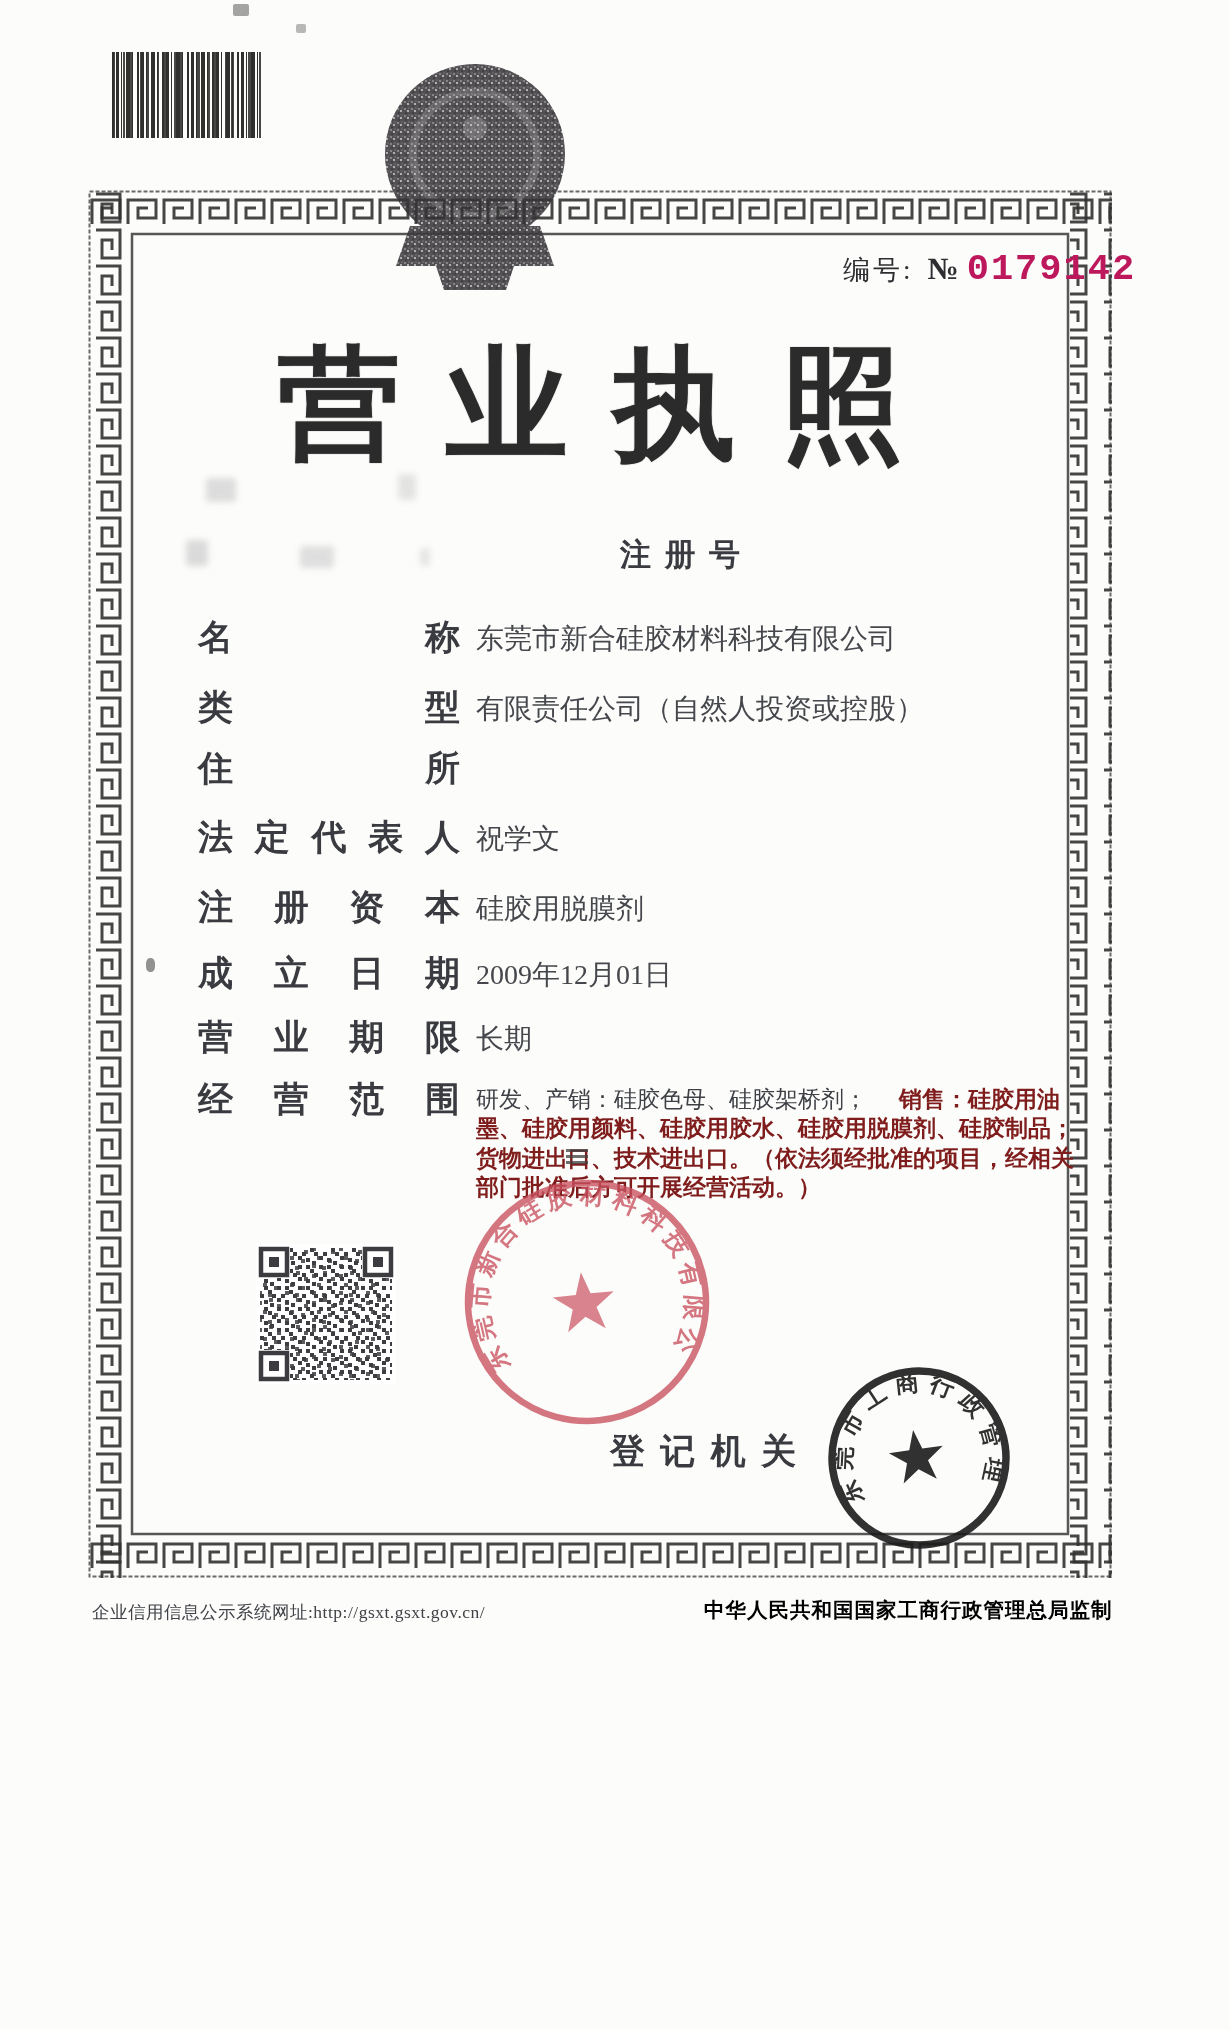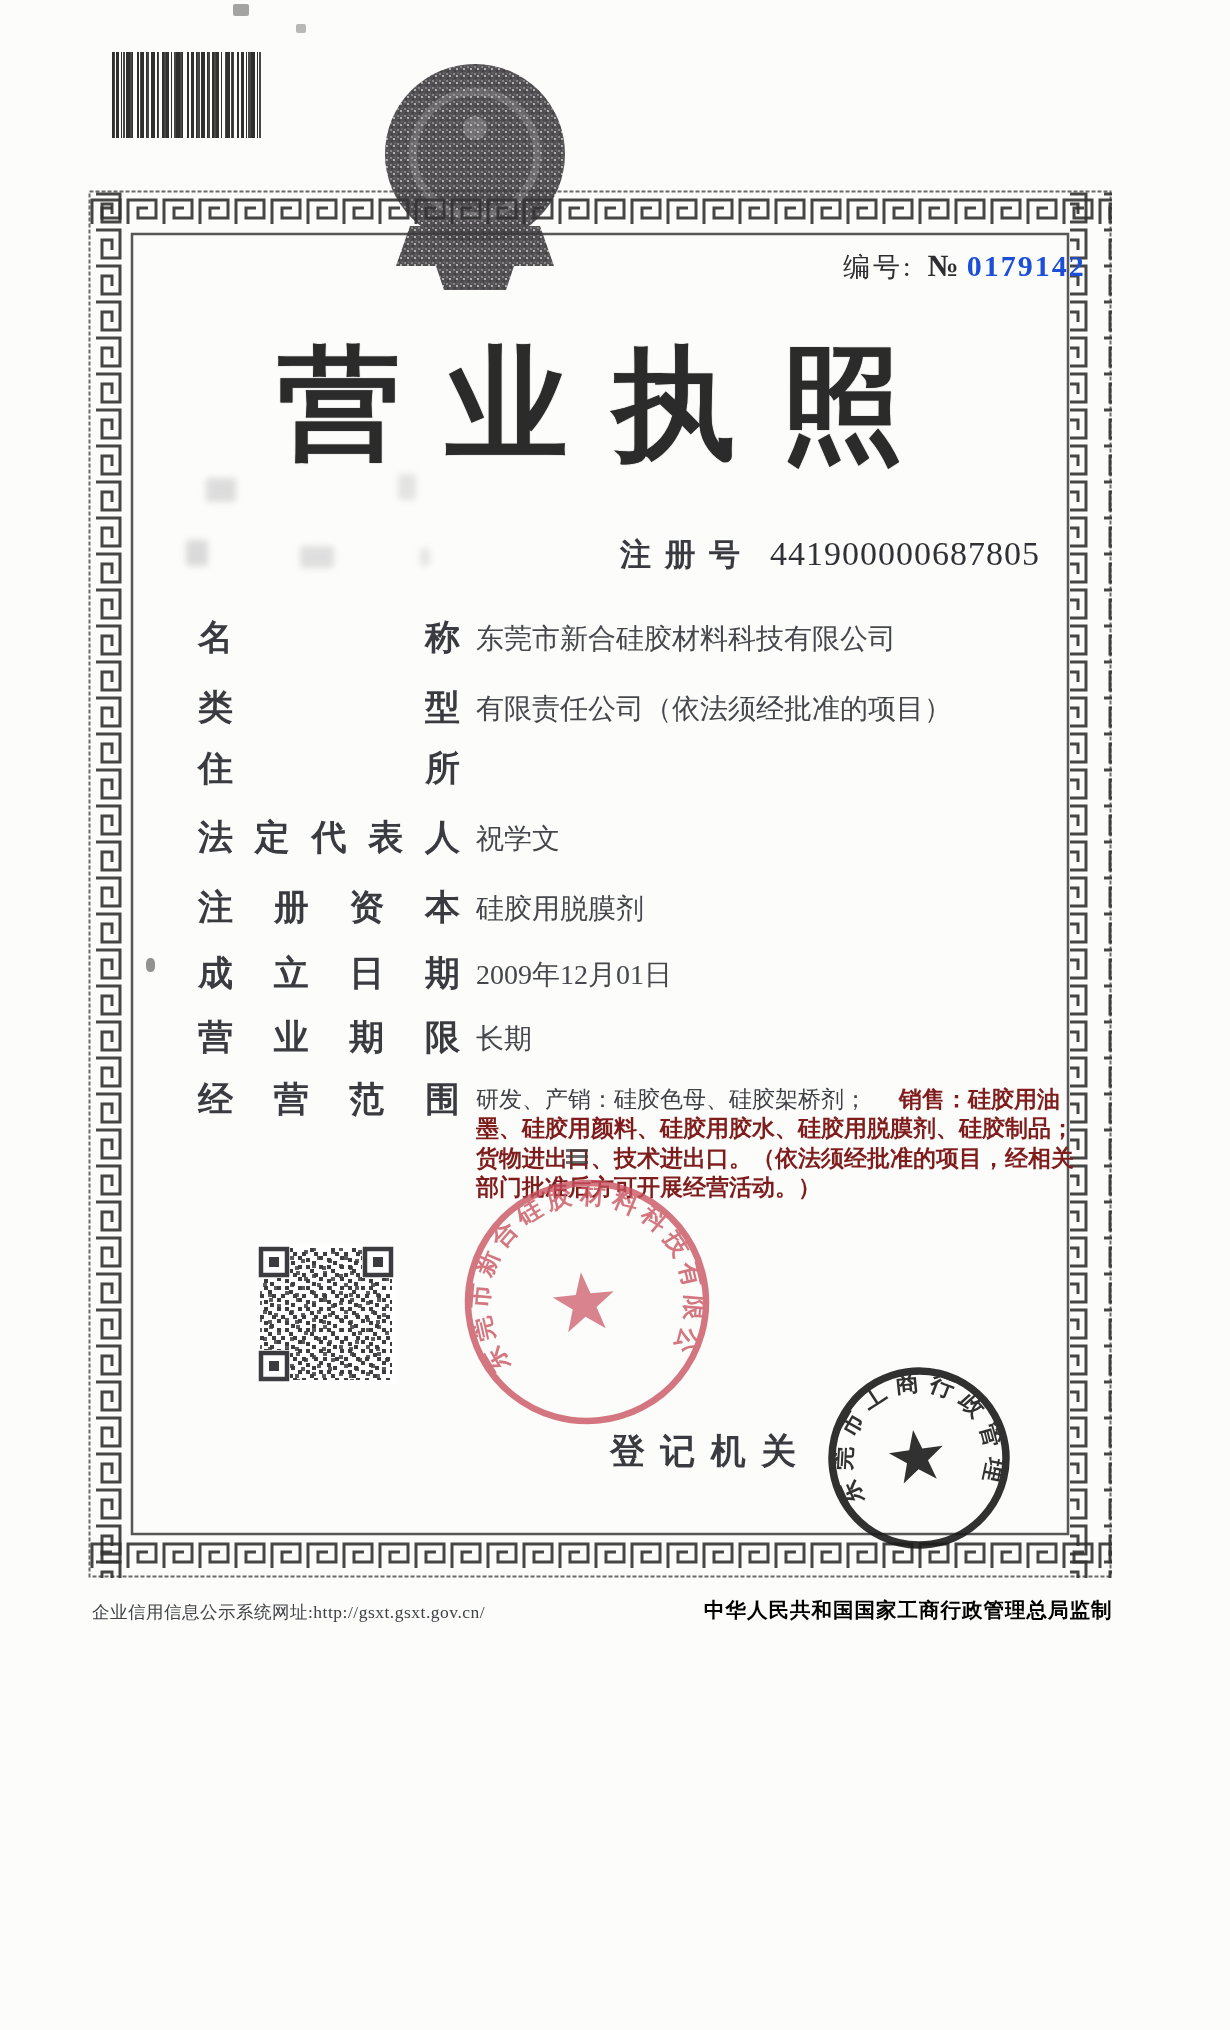--- a/index.html
+++ b/index.html
@@ -23,21 +23,21 @@
         #141414 20px 21px,rgba(0,0,0,0) 21px 25px),
       repeating-linear-gradient(90deg,
         rgba(10,10,10,.85) 0 3px,rgba(0,0,0,0) 3px 11px,
         rgba(10,10,10,.85) 11px 13px,rgba(0,0,0,0) 13px 17px);
   }
 
   
   .serial{left:843px;top:248px;white-space:nowrap;color:#2e2e32;}
   .serial .lbl{font-size:27px;letter-spacing:3px;}
   .serial .sym{font-size:31px;font-weight:700;margin:0 8px 0 14px;}
-  .serial .num{font-family:Liberation Serif, serif;font-size:30px;font-weight:600;letter-spacing:2px;color:#1d4ed8;}
+  .serial .num{font-family:Liberation Mono, monospace;font-size:37px;font-weight:600;letter-spacing:2px;color:#be185d;}
 
   
   .title{
     left:278px;top:344px;width:625px;display:flex;justify-content:space-between;
     font-size:122px;line-height:1;font-weight:700;color:#2b2b2b;
     text-shadow:0 0 1px #555;
   }
 
   
   .regrow{left:620px;top:534px;display:flex;align-items:baseline;}
@@ -130,36 +130,35 @@
   <div class="abs ghost" style="left:300px;top:546px;width:34px;height:22px;opacity:.26"></div>
   <div class="abs ghost" style="left:420px;top:548px;width:10px;height:18px;opacity:.2"></div>
   <div class="abs speck" style="left:146px;top:958px;width:9px;height:14px;opacity:.55;border-radius:40%"></div>
 
   <div class="abs regrow">
     <div class="reglabel">
         <span>注</span>
         <span>册</span>
         <span>号</span>
       </div>
-    <div class="regnum">441900000687805</div>
   </div>
 
   <div class="abs row" style="top:614px">
     <div class="flabel">
         <span>名</span>
         <span>称</span>
       </div>
     <div class="fvalue">东莞市新合硅胶材料科技有限公司</div>
   </div>
   <div class="abs row" style="top:684px">
     <div class="flabel">
         <span>类</span>
         <span>型</span>
       </div>
-    <div class="fvalue">有限责任公司（依法须经批准的项目）</div>
+    <div class="fvalue">有限责任公司（自然人投资或控股）</div>
   </div>
   <div class="abs row" style="top:745px">
     <div class="flabel">
         <span>住</span>
         <span>所</span>
       </div>
   </div>
   <div class="abs row" style="top:814px">
     <div class="flabel">
         <span>法</span>

